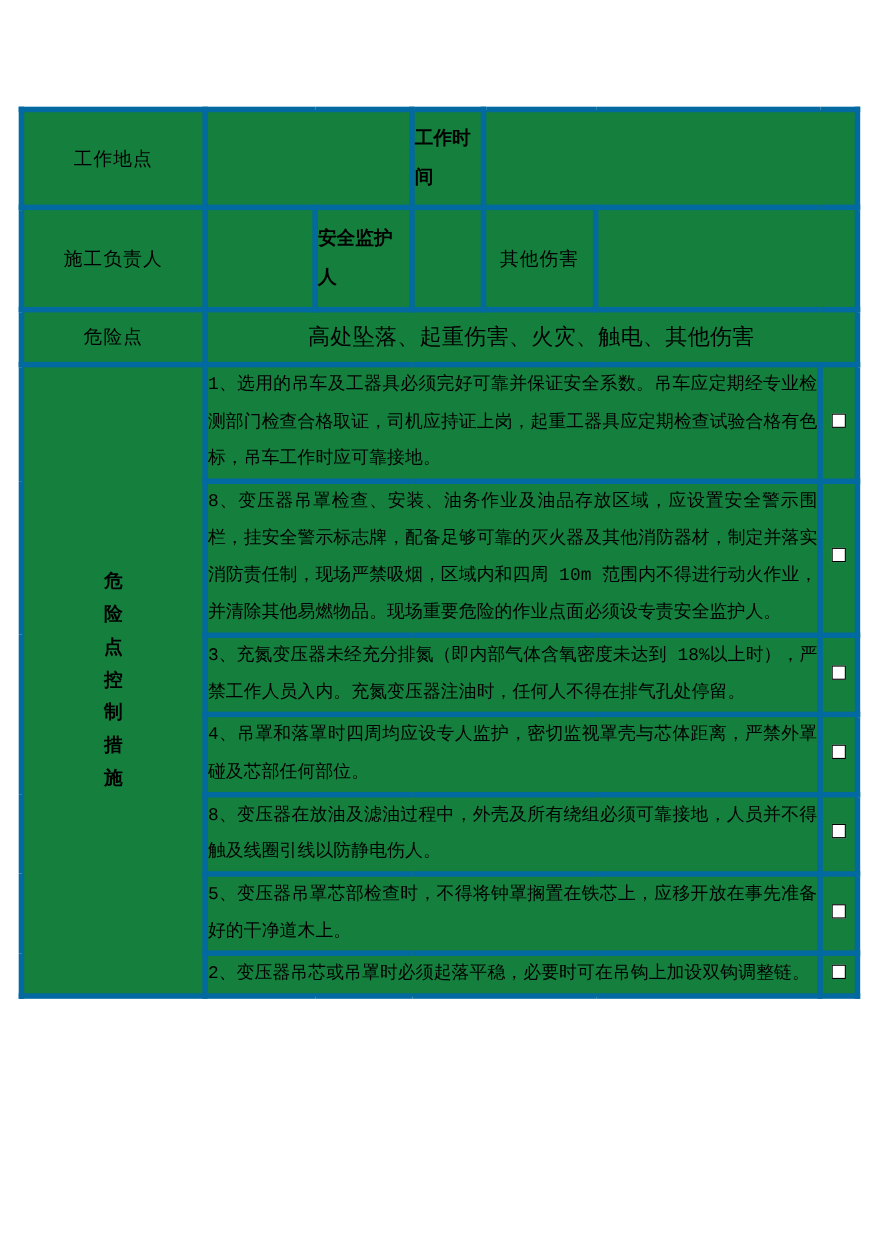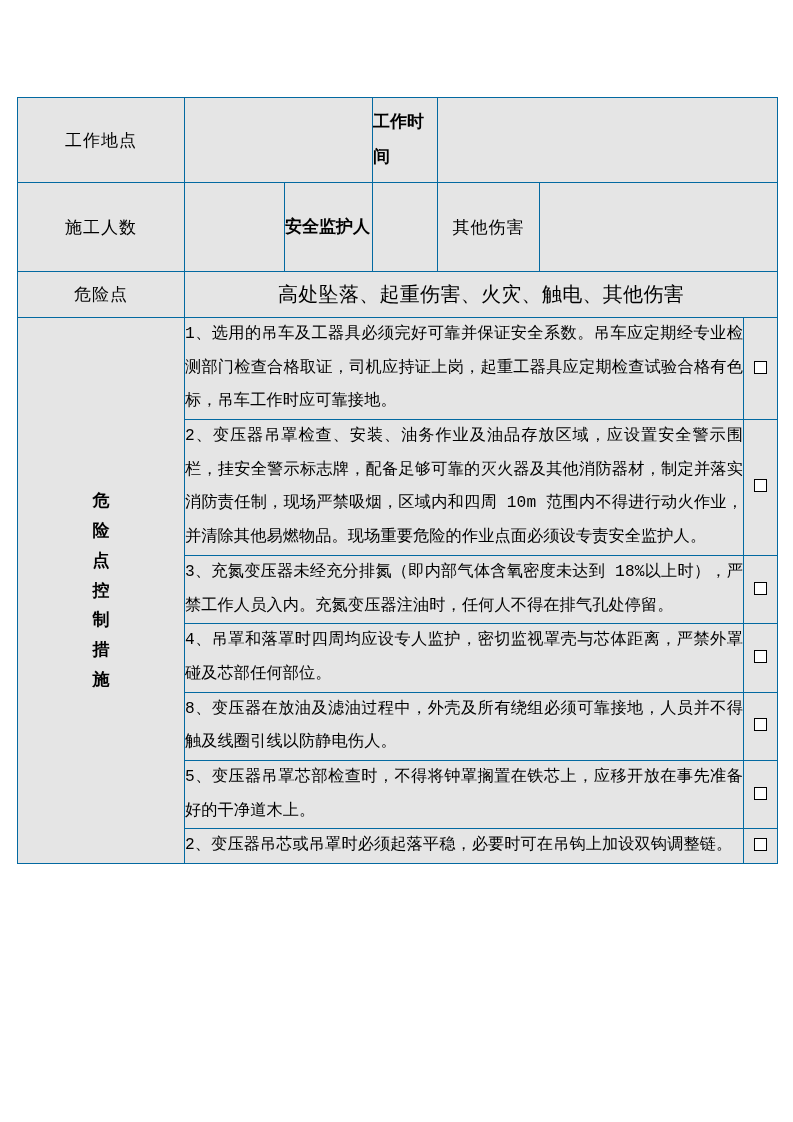--- a/index.html
+++ b/index.html
@@ -29,24 +29,24 @@
   table.doc-table {
     position: absolute;
     left: 17px;
     top: 97px;
     width: 760px;
     border-collapse: collapse;
     table-layout: fixed;
   }
 
   table.doc-table td {
-    border: 1px solid #0369a1;
+    border: 5px solid #0369a1;
     padding: 0;
     vertical-align: middle;
-    background: #e5e5e5;
+    background: #15803d;
   }
 
   
   .hdr-label {
     text-align: center;
     font-weight: normal;
     font-size: 17px;
     letter-spacing: 1px;
     font-family: "Liberation Serif", "DejaVu Serif", serif;
   }
@@ -141,21 +141,21 @@
     <tbody>
 
       <tr class="row-1">
         <td class="hdr-label">工作地点</td>
         <td class="blank-cell" colspan="2"></td>
         <td class="cell-label-tall">工作时间</td>
         <td class="blank-cell" colspan="3"></td>
       </tr>
 
       <tr class="row-2">
-        <td class="hdr-label">施工人数</td>
+        <td class="hdr-label">施工负责人</td>
         <td class="blank-cell"></td>
         <td class="cell-label-tall">安全监护人</td>
         <td class="blank-cell"></td>
         <td class="hdr-label">其他伤害</td>
         <td class="blank-cell" colspan="2"></td>
       </tr>
 
       <tr class="row-3">
         <td class="hdr-label">危险点</td>
         <td class="danger-value" colspan="6">高处坠落、起重伤害、火灾、触电、其他伤害</td>
@@ -173,21 +173,21 @@
             <span>施</span>
           </div>
         </td>
         <td class="measure-text" colspan="5">1、选用的吊车及工器具必须完好可靠并保证安全系数。吊车应定期经专业检测部门检查合格取证，司机应持证上岗，起重工器具应定期检查试验合格有色标，吊车工作时应可靠接地。</td>
         <td class="check-cell">
           <span class="checkbox-glyph"></span>
         </td>
       </tr>
 
       <tr>
-        <td class="measure-text" colspan="5">2、变压器吊罩检查、安装、油务作业及油品存放区域，应设置安全警示围栏，挂安全警示标志牌，配备足够可靠的灭火器及其他消防器材，制定并落实消防责任制，现场严禁吸烟，区域内和四周 10m 范围内不得进行动火作业，并清除其他易燃物品。现场重要危险的作业点面必须设专责安全监护人。</td>
+        <td class="measure-text" colspan="5">8、变压器吊罩检查、安装、油务作业及油品存放区域，应设置安全警示围栏，挂安全警示标志牌，配备足够可靠的灭火器及其他消防器材，制定并落实消防责任制，现场严禁吸烟，区域内和四周 10m 范围内不得进行动火作业，并清除其他易燃物品。现场重要危险的作业点面必须设专责安全监护人。</td>
         <td class="check-cell">
           <span class="checkbox-glyph"></span>
         </td>
       </tr>
 
       <tr>
         <td class="measure-text" colspan="5">3、充氮变压器未经充分排氮（即内部气体含氧密度未达到 18%以上时），严禁工作人员入内。充氮变压器注油时，任何人不得在排气孔处停留。</td>
         <td class="check-cell">
           <span class="checkbox-glyph"></span>
         </td>

